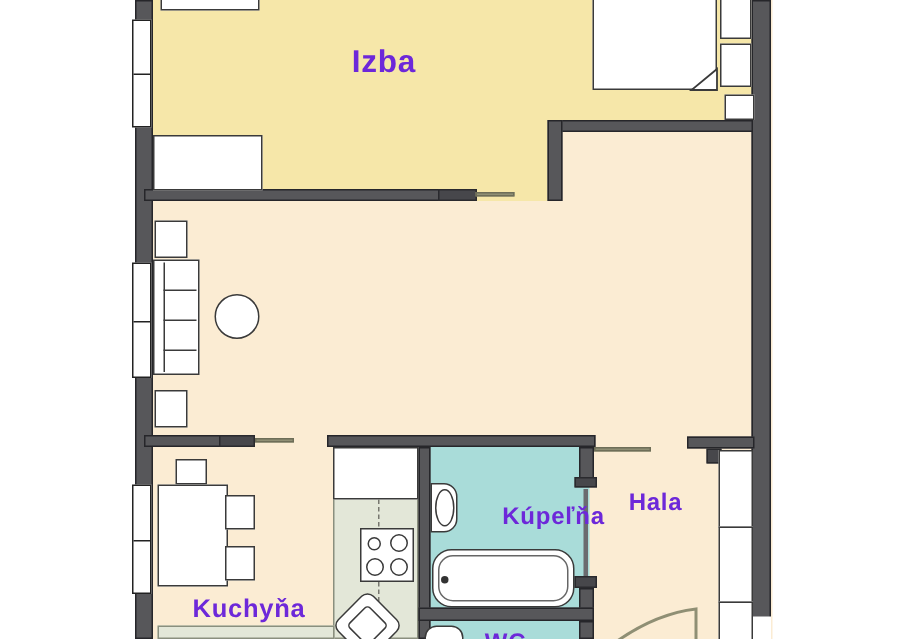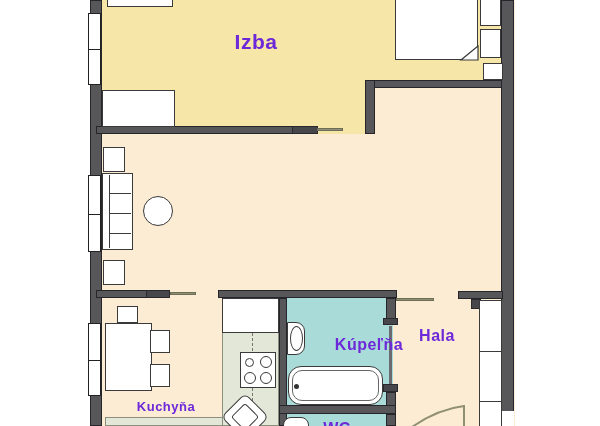--- a/index.html
+++ b/index.html
@@ -18,21 +18,21 @@
   .furn{position:absolute;background:#fff;border:1px solid #3a3a3a;box-sizing:border-box;}
   .counter{position:absolute;background:#e3e7d8;border:1px solid #8a8f7e;box-sizing:border-box;}
   .circle{border-radius:50%;}
   .room-label{
     position:absolute;font-weight:bold;color:#6d28d9;white-space:nowrap;
     transform:translate(-50%,-50%);letter-spacing:0.5px;
   }
   .lbl-izba{font-size:21px;}
   .lbl-obyv{font-size:20px;}
   .lbl-std{font-size:16px;}
-  .lbl-kuch{font-size:13px;}
+  .lbl-kuch{font-size:17px;}
   .sofa-line{position:absolute;left:6px;right:1px;border-top:1px solid #3a3a3a;}
   .sofa-back{position:absolute;top:1px;bottom:1px;left:6px;border-left:1px solid #3a3a3a;}
   .burner{position:absolute;background:#fff;border:1px solid #3a3a3a;border-radius:50%;box-sizing:border-box;}
   .dashline{position:absolute;border-left:1px dashed #77776f;}
   svg{position:absolute;left:0;top:0;}
 </style>
 </head>
 <body>
 
 <div class="stage">

